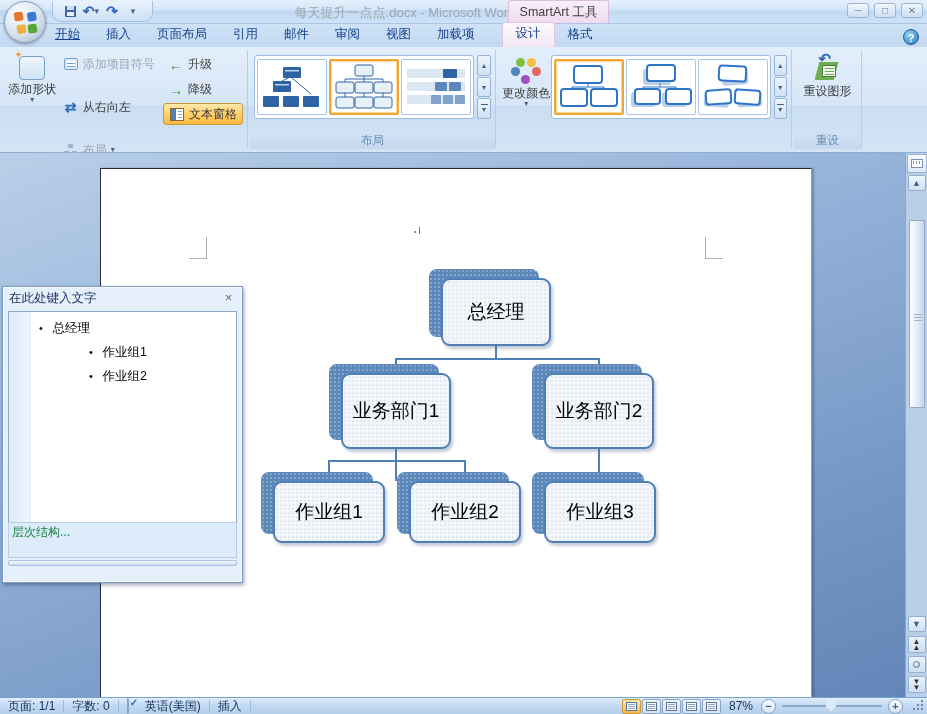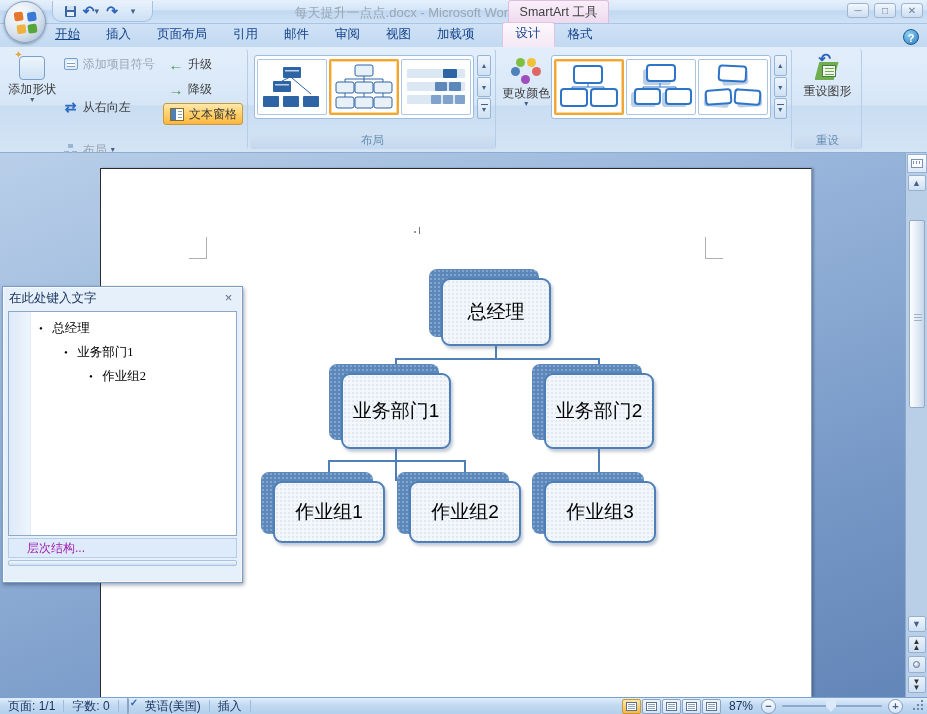--- a/index.html
+++ b/index.html
@@ -162,28 +162,28 @@
     border:1px solid #7a9cc6; box-shadow:1px 2px 4px rgba(30,50,80,.45), inset 0 0 0 1px #f6fafe; }
   .tp-title { height:22px; display:flex; align-items:center; padding:0 6px;
     color:#17315e; font-weight:normal; font-size:12.5px; }
   .tp-close { margin-left:auto; width:15px; height:15px; text-align:center; line-height:13px; color:#5a6c84;
     font-size:13px; cursor:pointer; }
   .tp-body { position:absolute; left:5px; top:24px; right:5px; bottom:46px; background:#fff;
     border:1px solid #8fa8c8; overflow:hidden; }
   .tp-gutter { position:absolute; left:0; top:0; bottom:0; width:22px;
     background:linear-gradient(90deg,#dce9f8,#eef5fc); border-right:1px solid #e4edf8; }
   .tp-rows { position:absolute; left:0; top:4px; right:0; }
-  .tp-row { position:relative; height:24px; line-height:24px; color:#000; font-size:12.5px; cursor:text;font-family:Liberation Serif, serif; }
+  .tp-row { position:relative; height:24px; line-height:24px; color:#000; font-size:12.5px; cursor:text; }
   .tp-row .bul { display:inline-block; width:10px; color:#000; font-size:11px; }
   .tp-row.lvl-1 { padding-left:30px; }
   .tp-row.lvl-2 { padding-left:55px; }
   .tp-row.lvl-3 { padding-left:80px; }
   .tp-row.selected { background:#fff; border:1px solid #aab6c6; box-shadow:inset 1px 1px 0 #e8e8e8; }
-  .tp-footer { position:absolute; left:5px; bottom:24px; right:5px; height:20px; background:#ddebfb;
-    border:1px solid #b7cde8; color:#a21caf; line-height:18px; padding-left:18px; }
+  .tp-footer { position:absolute; left:5px; bottom:24px; right:5px; height:36px; background:#ddebfb;
+    border:1px solid #b7cde8; color:#15803d; line-height:18px; padding-left:3px; }
   .tp-resize { position:absolute; left:5px; bottom:16px; right:5px; height:6px;
     background:linear-gradient(#f2f7fd,#cfdff2); border:1px solid #a9c2e0; border-radius:2px; }
 
   
   .statusbar { position:absolute; left:0; top:697px; width:927px; height:17px;
     background:linear-gradient(#dfeefd,#c3d9f1 45%,#b4cfec); border-top:1px solid #7ba2ce;
     display:flex; align-items:center; font-size:12px; color:#17315e; }
   .sb-item { padding:0 8px; height:15px; line-height:15px; cursor:pointer; white-space:nowrap; }
   .sb-sep { width:1px; height:12px; background:#9ebcdb; }
   .spell-ic { position:relative; width:14px; height:10px; background:linear-gradient(#fdfeff,#cfe0f2);
@@ -471,21 +471,21 @@
 
     <div class="textpane">
       <div class="tp-title">
         <span>在此处键入文字</span>
         <span class="tp-close">×</span>
       </div>
       <div class="tp-body">
         <div class="tp-gutter"></div>
         <div class="tp-rows">
           <div class="tp-row lvl-1"><span class="bul">•</span> <span>总经理</span></div>
-          <div class="tp-row lvl-2"><span class="bul">•</span> <span>业务部门1</span></div>
+          <div class="tp-row lvl-3"><span class="bul">•</span> <span>作业组1</span></div>
           <div class="tp-row lvl-3"><span class="bul">•</span> <span>作业组2</span></div>
         </div>
       </div>
       <div class="tp-footer">层次结构...</div>
       <div class="tp-resize"></div>
     </div>
 
     <div class="vscroll">
       <div class="ruler-btn">
           <span class="ruler-ic"></span>

